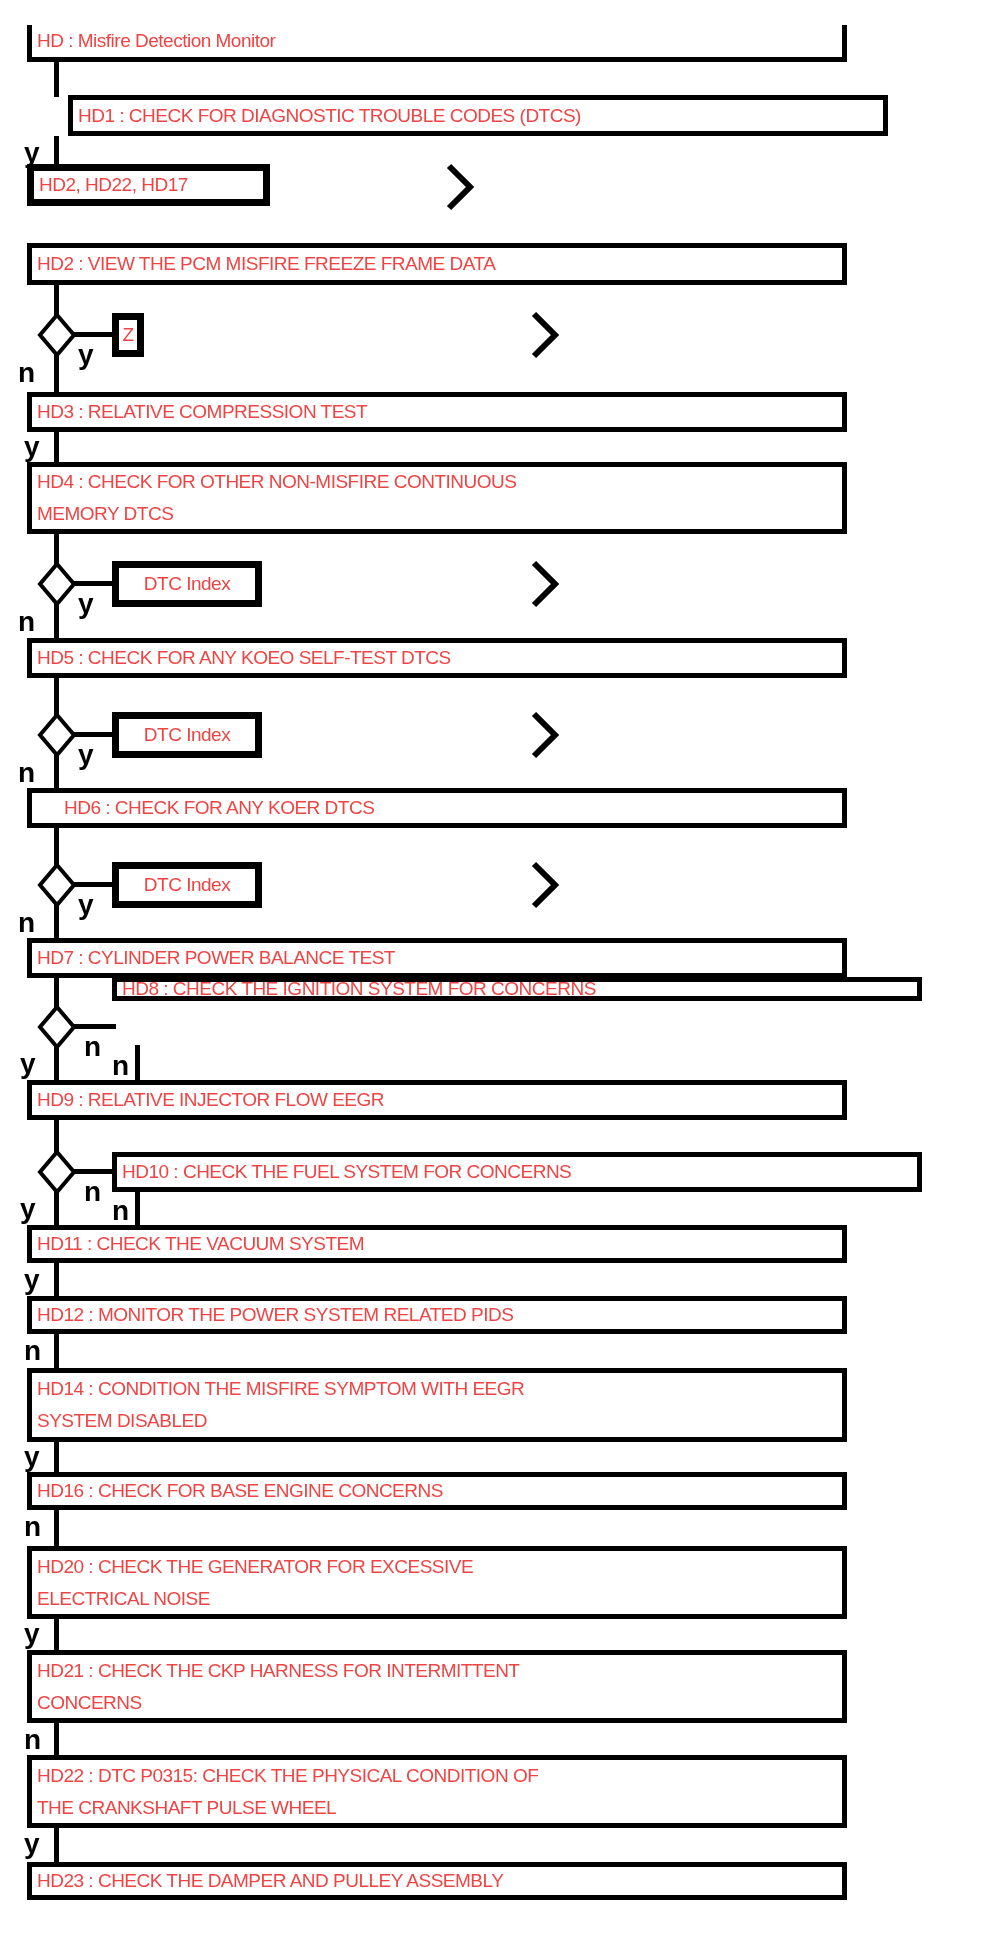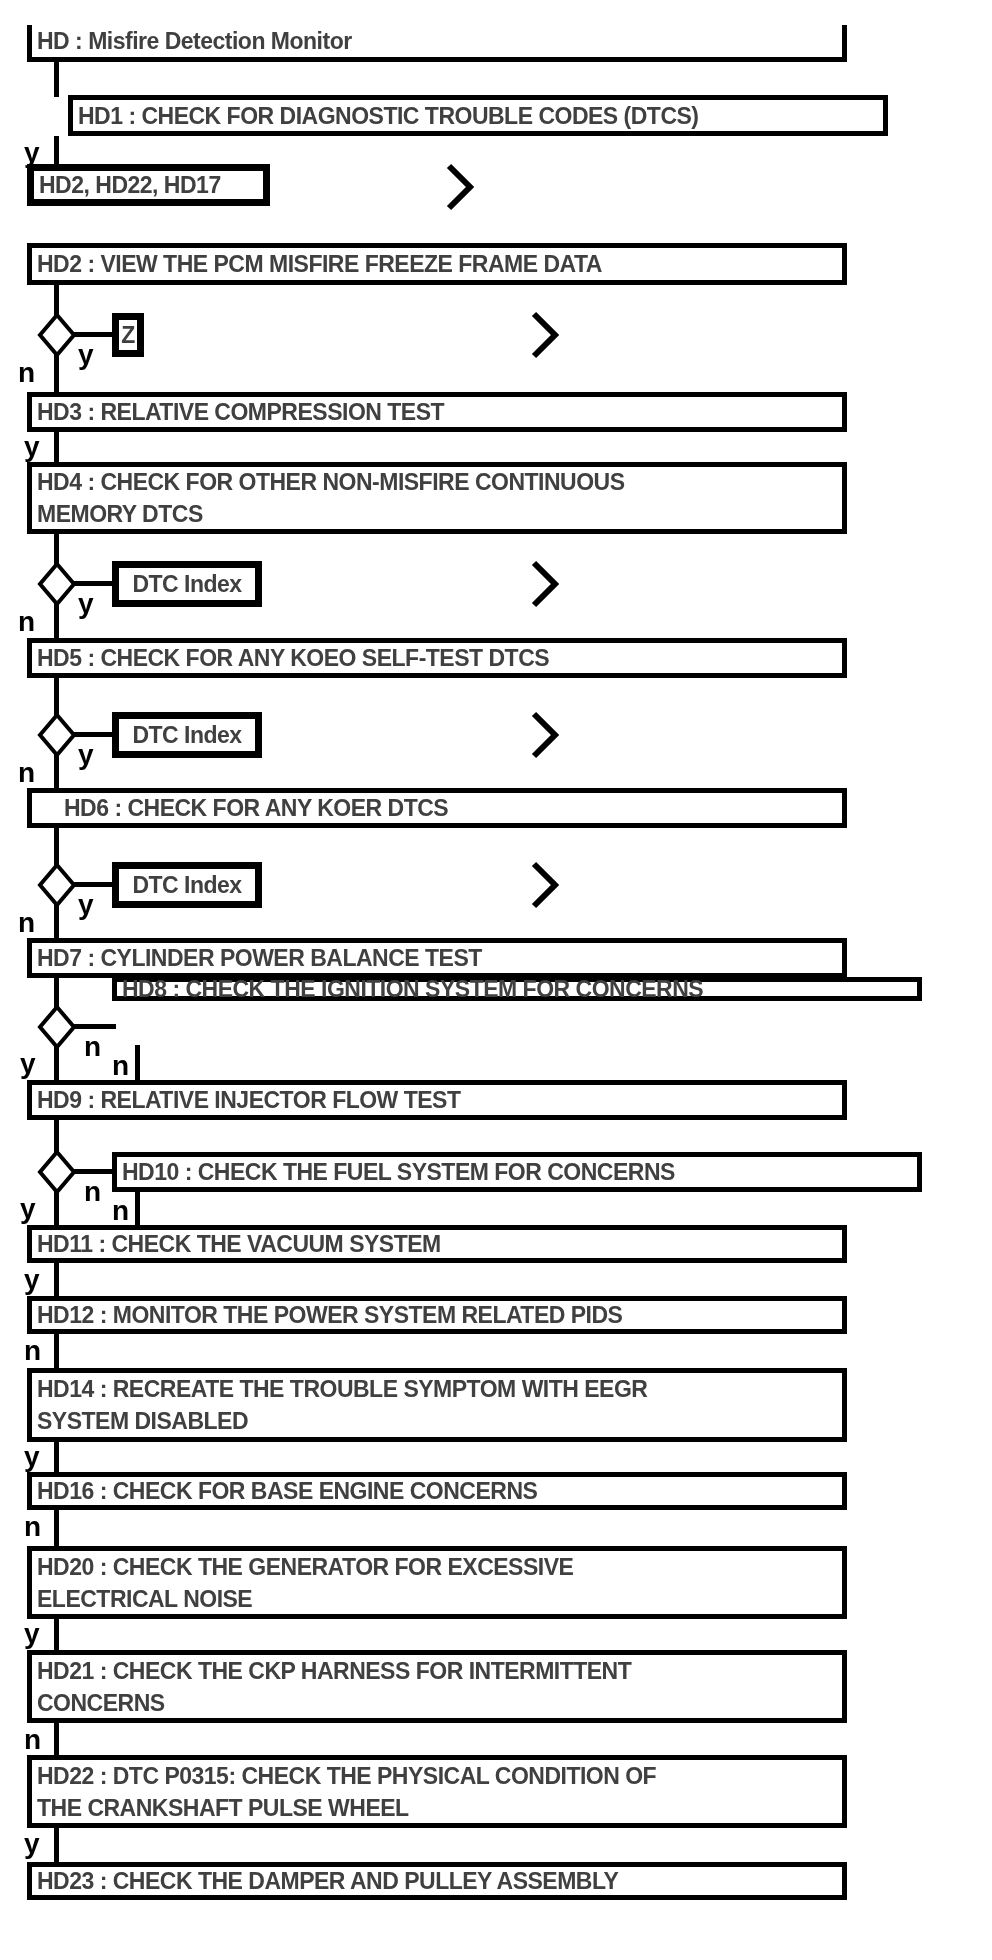--- a/index.html
+++ b/index.html
@@ -1,21 +1,21 @@
 <!DOCTYPE html>
 <html><head>
 <meta charset="utf-8">
 <style>
   html,body{margin:0;padding:0;background:#ffffff;}
   #stage{position:relative;width:992px;height:1960px;background:#fff;
          font-family:"Liberation Sans",sans-serif;overflow:hidden;}
   .box{position:absolute;background:#fff;border:5px solid #000;box-sizing:border-box;
        display:flex;align-items:center;padding:0 4px 0 5px;
-       font-weight:bold;font-size:23px;line-height:32px;letter-spacing:-0.5px;
-       color:#404040;z-index:2;white-space:nowrap;}
+       font-weight:normal;font-size:19px;line-height:32px;letter-spacing:-0.5px;
+       color:#ef4444;z-index:2;white-space:nowrap;}
   .box.wrap{white-space:normal;}
   .box.open-top{border-top:none;}
   .box.heavy{border-width:7px;}
   .box.center{justify-content:center;padding:0 2px;}
   .vline,.hline{position:absolute;background:#000;z-index:1;}
   .lbl{position:absolute;font-weight:bold;font-size:28px;line-height:28px;color:#000;z-index:3;}
   .dshape{position:absolute;z-index:2;}
   .chev{position:absolute;z-index:2;}
   .l2{display:block;}
 </style>
@@ -107,27 +107,27 @@
         <span class="l2">MEMORY DTCS</span>
       </div>
   </div>
   <div class="box heavy center" style="left:112px;top:561px;width:150px;height:46px;">DTC Index</div>
   <div class="box" style="left:27px;top:638px;width:820px;height:40px;">HD5 : CHECK FOR ANY KOEO SELF-TEST DTCS</div>
   <div class="box heavy center" style="left:112px;top:712px;width:150px;height:46px;">DTC Index</div>
   <div class="box" style="left:27px;top:788px;width:820px;height:40px;padding-left:32px;">HD6 : CHECK FOR ANY KOER DTCS</div>
   <div class="box heavy center" style="left:112px;top:862px;width:150px;height:46px;">DTC Index</div>
   <div class="box" style="left:27px;top:938px;width:820px;height:40px;">HD7 : CYLINDER POWER BALANCE TEST</div>
   <div class="box" style="left:112px;top:977px;width:810px;height:24px;">HD8 : CHECK THE IGNITION SYSTEM FOR CONCERNS</div>
-  <div class="box" style="left:27px;top:1080px;width:820px;height:40px;">HD9 : RELATIVE INJECTOR FLOW TEST</div>
+  <div class="box" style="left:27px;top:1080px;width:820px;height:40px;">HD9 : RELATIVE INJECTOR FLOW EEGR</div>
   <div class="box" style="left:112px;top:1152px;width:810px;height:40px;">HD10 : CHECK THE FUEL SYSTEM FOR CONCERNS</div>
   <div class="box" style="left:27px;top:1225px;width:820px;height:38px;">HD11 : CHECK THE VACUUM SYSTEM</div>
   <div class="box" style="left:27px;top:1296px;width:820px;height:38px;">HD12 : MONITOR THE POWER SYSTEM RELATED PIDS</div>
   <div class="box wrap" style="left:27px;top:1368px;width:820px;height:74px;">
     <div>
-        <span class="l2">HD14 : RECREATE THE TROUBLE SYMPTOM WITH EEGR</span>
+        <span class="l2">HD14 : CONDITION THE MISFIRE SYMPTOM WITH EEGR</span>
         <span class="l2">SYSTEM DISABLED</span>
       </div>
   </div>
   <div class="box" style="left:27px;top:1472px;width:820px;height:38px;">HD16 : CHECK FOR BASE ENGINE CONCERNS</div>
   <div class="box wrap" style="left:27px;top:1546px;width:820px;height:73px;">
     <div>
         <span class="l2">HD20 : CHECK THE GENERATOR FOR EXCESSIVE</span>
         <span class="l2">ELECTRICAL NOISE</span>
       </div>
   </div>

